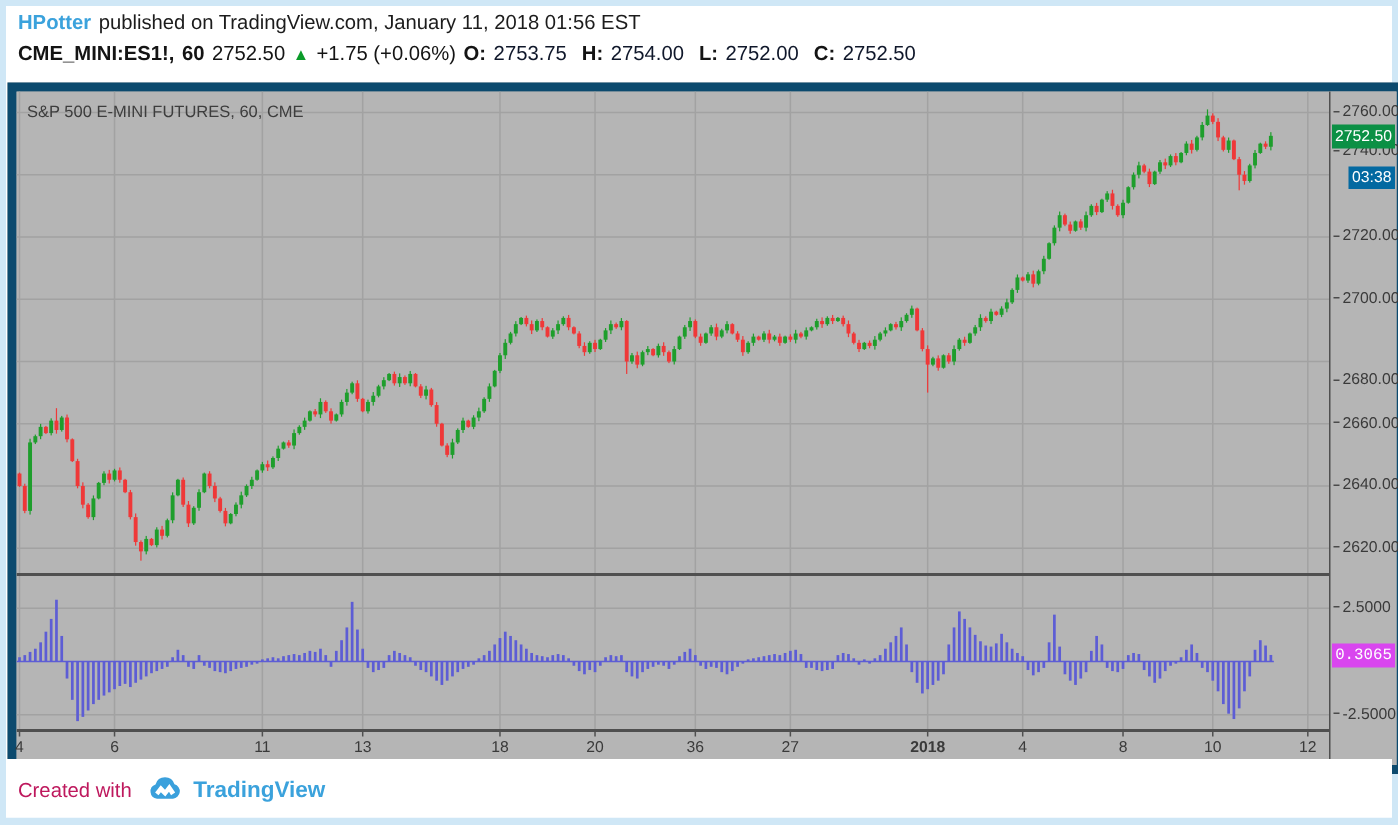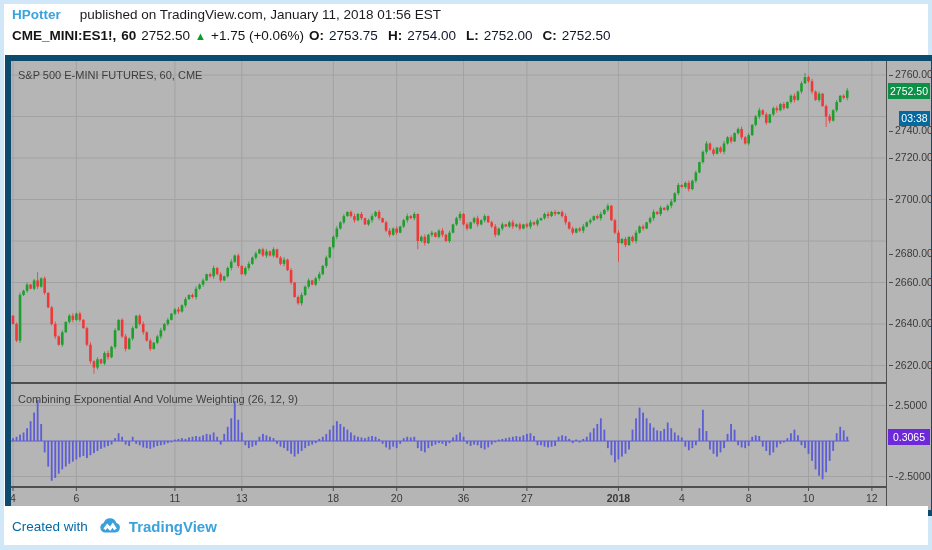--- a/index.html
+++ b/index.html
@@ -3,21 +3,21 @@
 <meta charset="utf-8">
 <style>
   html,body{margin:0;padding:0;}
   body{width:932px;height:550px;position:relative;font-family:"Liberation Sans",sans-serif;
        -webkit-font-smoothing:antialiased;}
   #frame{position:absolute;left:0;top:0;width:932px;height:550px;background:#cfe7f6;}
   #page{position:absolute;left:4px;top:4px;width:924px;height:541px;background:#ffffff;}
 
   
   #hdr-line1{position:absolute;left:8px;top:3px;font-size:13.5px;color:#1c1c1c;white-space:nowrap;}
-  #hdr-line1 .author{color:#3ba2dc;margin-right:19px;}
+  #hdr-line1 .author{color:#3ba2dc;margin-right:5px;}
   #hdr-line2{position:absolute;left:8px;top:24px;font-size:13.5px;color:#141414;white-space:nowrap;}
   #hdr-line2 span{margin-right:5px;}
   .b{font-weight:bold;}
   .grn{color:#0f172a;}
   .arrow{color:#0a9b2a;font-size:11px;}
 
   
   #chart-box{position:absolute;left:1px;top:51px;width:920px;height:449px;
              border:6px solid #0c4a6e;background:#b5b5b5;}
   #plot-wrap{position:absolute;left:0;top:0;width:875px;height:449px;}
@@ -29,31 +29,31 @@
   
   #axis-col{position:absolute;left:875px;top:0;width:44px;height:449px;
             border-left:1px solid #4f4f4f;background:#b5b5b5;}
   .tick-label{position:absolute;left:2px;font-size:10.5px;color:#3a3a3a;white-space:nowrap;}
   .tick-label .dash{display:inline-block;width:4px;height:1px;background:#4a4a4a;
                     vertical-align:middle;margin-right:2px;}
   .axis-badge{position:absolute;left:1px;right:1px;height:16px;line-height:16px;
               text-align:center;color:#fff;font-size:10.5px;}
   #price-badge{top:22px;background:#0b9045;}
   #countdown-badge{top:50px;left:12px;height:15px;line-height:15px;background:#0369a1;}
-  #ind-badge{top:368px;background:#6d28d9;}
+  #ind-badge{top:368px;background:#d946ef;font-family:Liberation Mono, monospace;}
 
   
   #time-axis{position:absolute;left:0;top:426px;width:875px;height:23px;}
   .time-label{position:absolute;top:5px;transform:translateX(-50%);font-size:10.5px;color:#3a3a3a;}
   .time-label.em{font-weight:bold;}
 
   
   #footer{position:absolute;left:0;top:502px;width:924px;height:39px;background:#ffffff;}
   #footer-inner{position:absolute;left:8px;top:9px;height:22px;display:flex;align-items:center;}
-  #created-with{font-size:13.5px;color:#0369a1;margin-right:10px;}
+  #created-with{font-size:13.5px;color:#be185d;margin-right:10px;}
   #tv-logo{width:24px;height:22px;margin-right:7px;}
   #brand-name{font-size:15px;color:#3ba2dc;font-weight:bold;}
 </style>
 </head>
 <body>
 
 <div id="frame">
   <div id="page">
 
     <div id="hdr-line1">
@@ -816,41 +816,40 @@
             <rect x="828.8000000000001" y="34.12749999999963" width="0.8" height="7.470000000000752" fill="#1e9e2c"></rect>
             <rect x="827.9000000000001" y="34.75" width="2.6" height="6.225000000000001" fill="#1e9e2c"></rect>
             <rect x="832.32" y="33.214500000000456" width="0.8" height="5.145999999999091" fill="#ef3838"></rect>
             <rect x="831.4200000000001" y="34.75" width="2.6" height="2.075000000000003" fill="#ef3838"></rect>
             <rect x="835.84" y="27.11400000000034" width="0.8" height="12.15949999999932" fill="#1e9e2c"></rect>
             <rect x="834.94" y="29.5625" width="2.6" height="7.262500000000003" fill="#1e9e2c"></rect>
             <line x1="0" y1="322" x2="875" y2="322" stroke="#4f4f4f" stroke-width="2"></line>
             <line x1="0" y1="426" x2="875" y2="426" stroke="#4f4f4f" stroke-width="2"></line>
           </svg>
         <div id="main-title" class="panel-title">S&amp;P 500 E-MINI FUTURES, 60, CME</div>
-        <div id="ind-title" class="panel-title">Combining Exponential And Volume Weighting (26, 12, 9)</div>
         <div id="time-axis">
             <div class="time-label" style="left: 2px;">4</div>
             <div class="time-label" style="left: 65.36px;">6</div>
             <div class="time-label" style="left: 163.92px;">11</div>
             <div class="time-label" style="left: 230.8px;">13</div>
             <div class="time-label" style="left: 322.32px;">18</div>
             <div class="time-label" style="left: 385.68px;">20</div>
             <div class="time-label" style="left: 452.56px;">36</div>
             <div class="time-label" style="left: 515.92px;">27</div>
             <div class="time-label em" style="left: 607.44px;">2018</div>
             <div class="time-label" style="left: 670.8px;">4</div>
             <div class="time-label" style="left: 737.68px;">8</div>
             <div class="time-label" style="left: 797.52px;">10</div>
             <div class="time-label" style="left: 860.88px;">12</div>
           </div>
       </div>
       <div id="axis-col">
         <div id="price-ticks">
             <div class="tick-label" style="top: 7px;"><i class="dash"></i>2760.00</div>
-            <div class="tick-label" style="top: 63px;"><i class="dash"></i>2740.00</div>
+            <div class="tick-label" style="top: 33px;"><i class="dash"></i>2740.00</div>
             <div class="tick-label" style="top: 90px;"><i class="dash"></i>2720.00</div>
             <div class="tick-label" style="top: 131.5px;"><i class="dash"></i>2700.00</div>
             <div class="tick-label" style="top: 186px;"><i class="dash"></i>2680.00</div>
             <div class="tick-label" style="top: 214.5px;"><i class="dash"></i>2660.00</div>
             <div class="tick-label" style="top: 256px;"><i class="dash"></i>2640.00</div>
             <div class="tick-label" style="top: 297.5px;"><i class="dash"></i>2620.00</div>
           </div>
         <div id="ind-ticks">
             <div class="tick-label" style="top: 337.5px;"><i class="dash"></i>2.5000</div>
             <div class="tick-label" style="top: 408.5px;"><i class="dash"></i>-2.5000</div>

